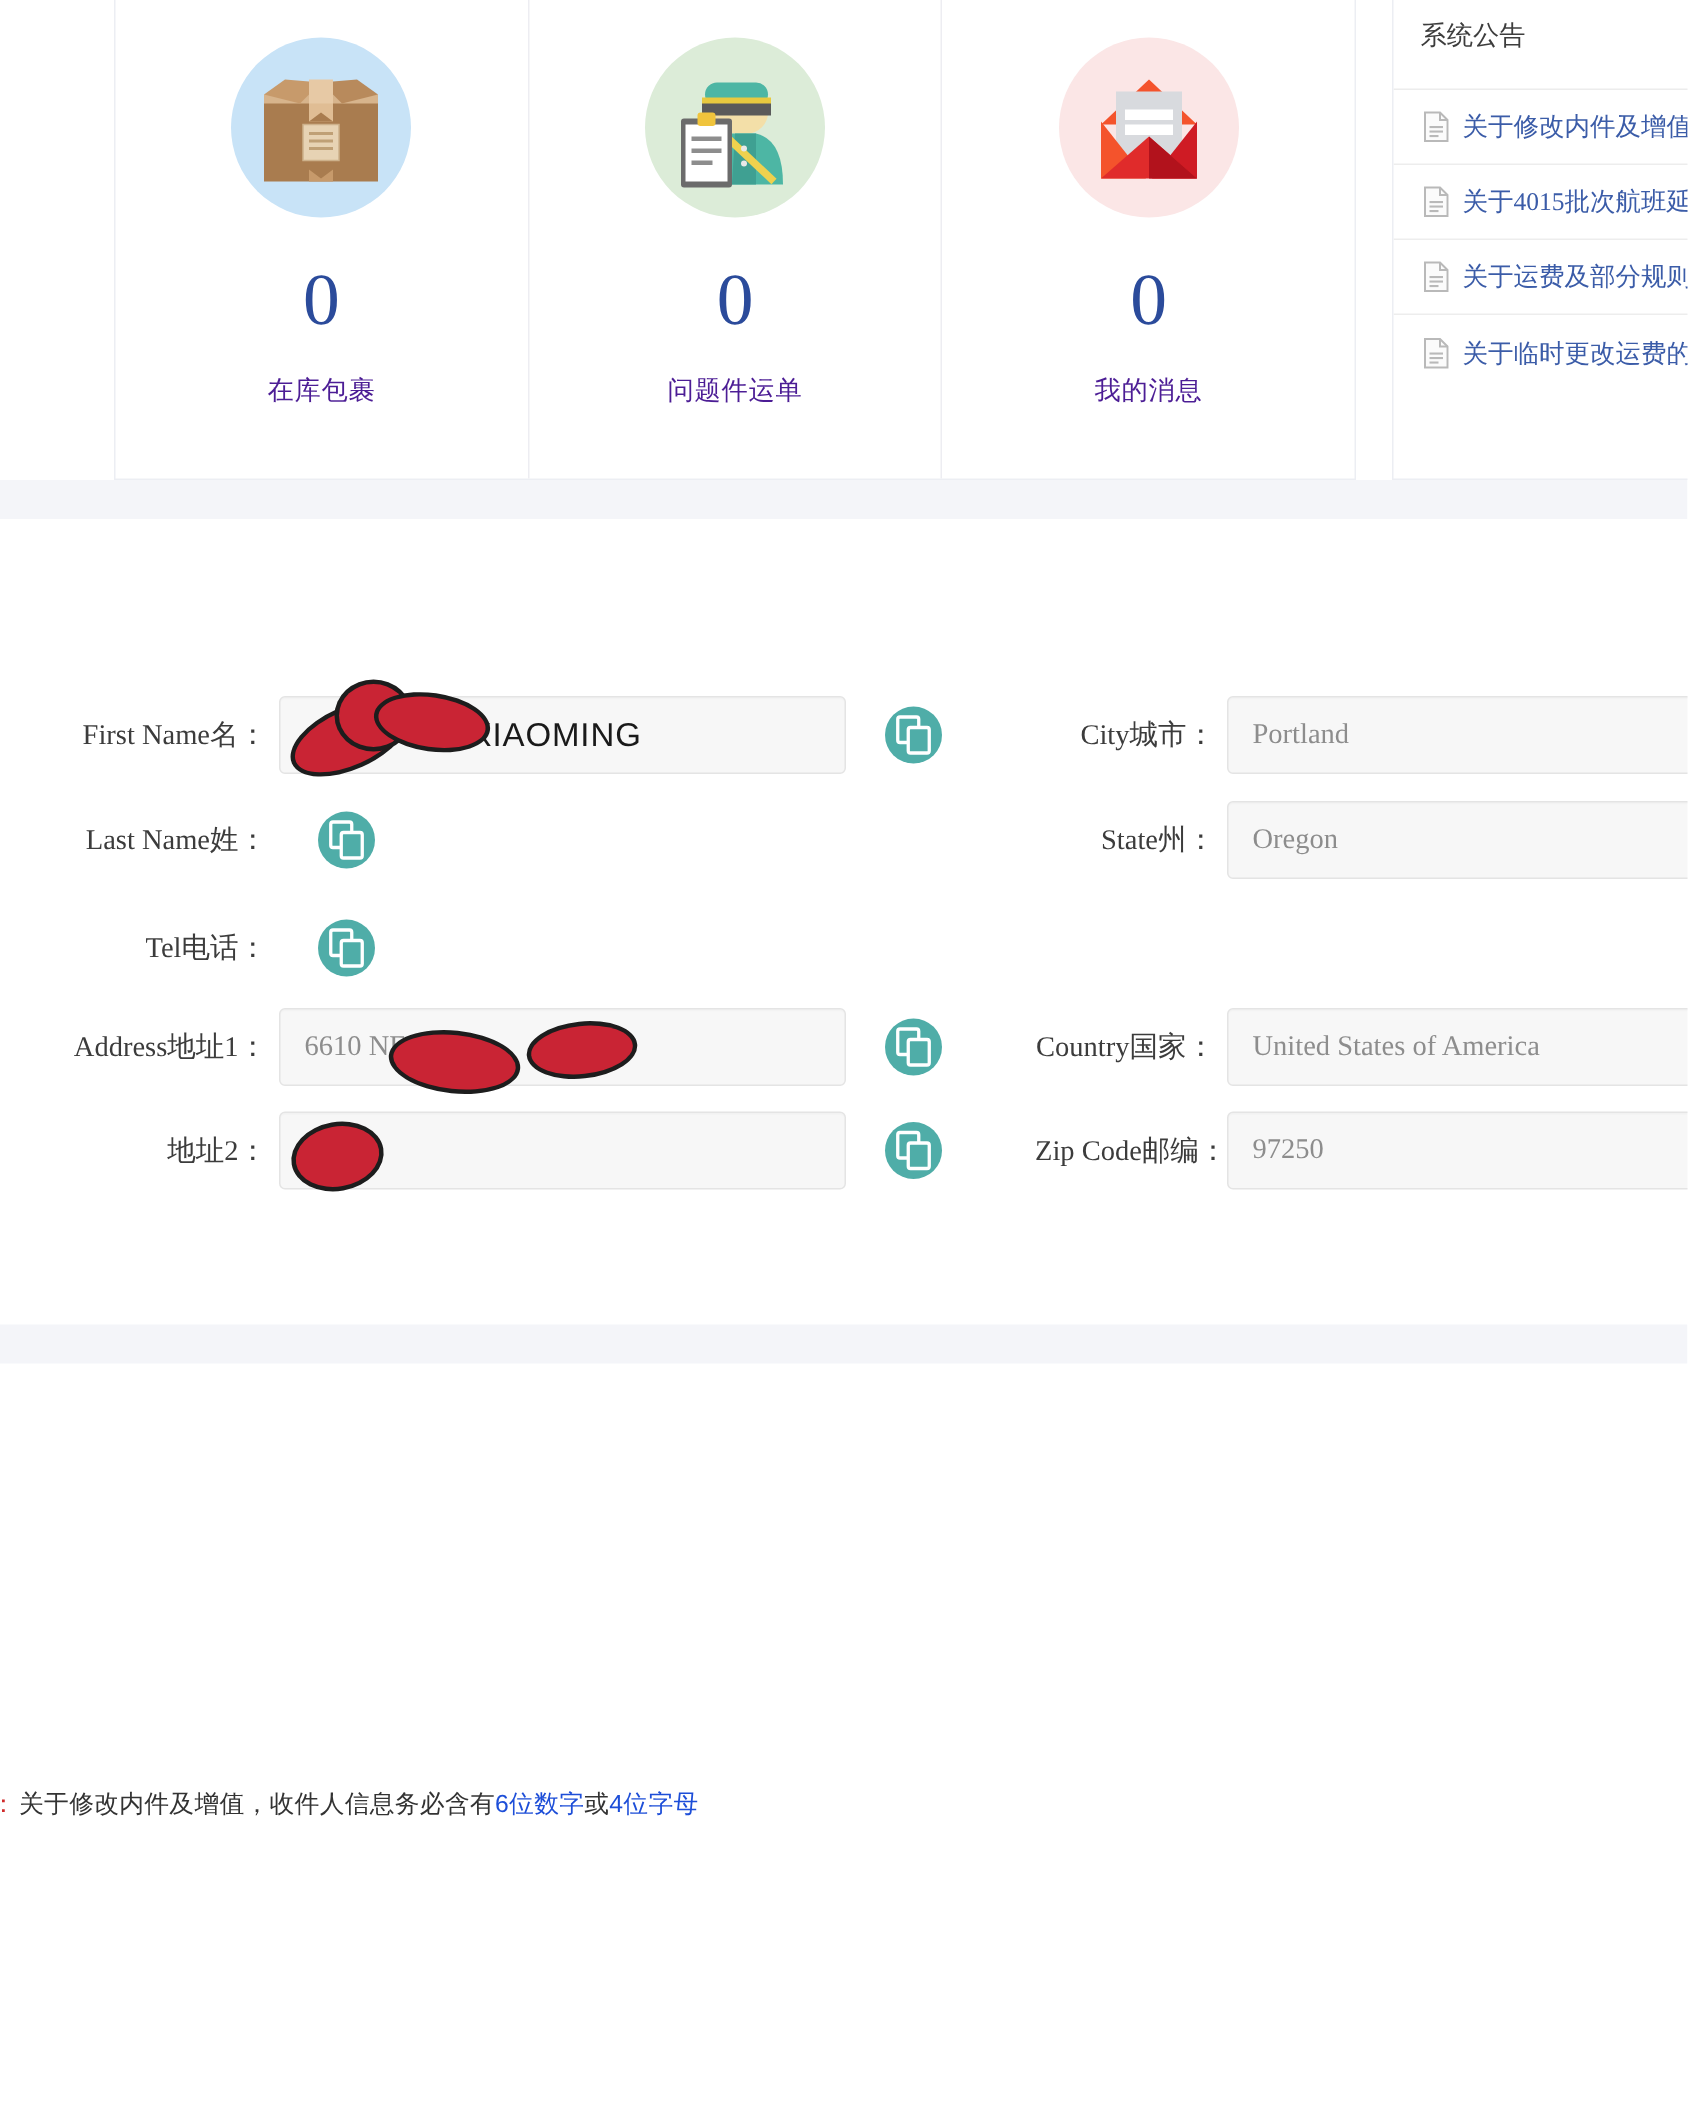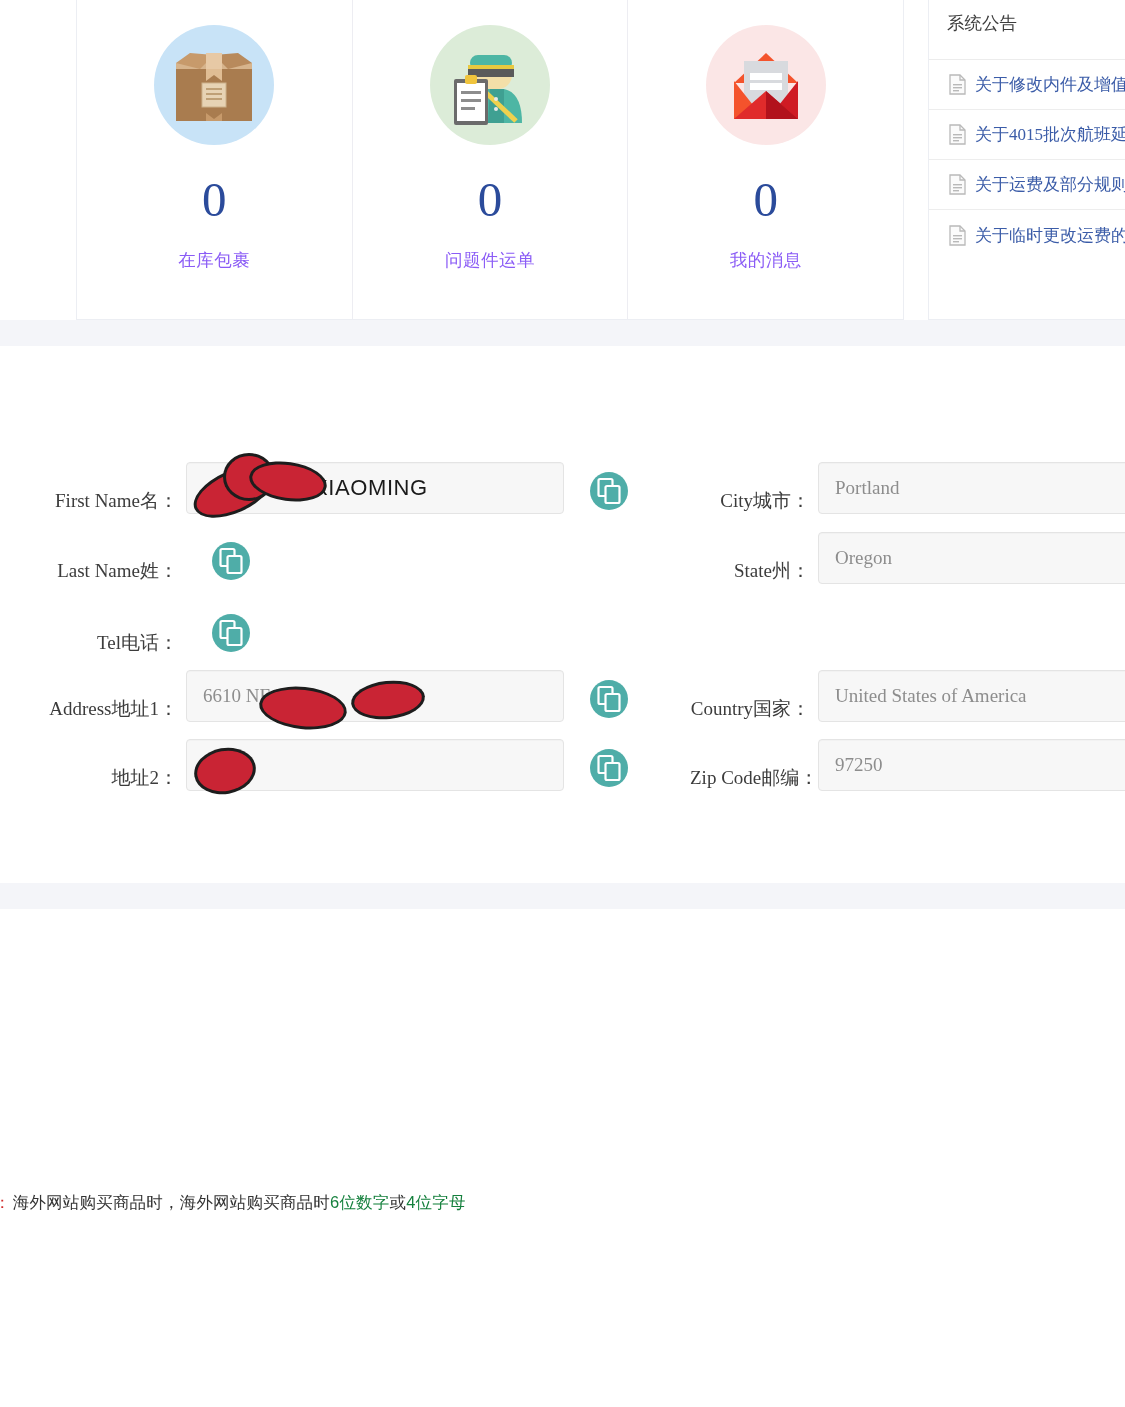--- a/index.html
+++ b/index.html
@@ -58,21 +58,21 @@
   .stat-num {
     font-family: "Liberation Serif", "DejaVu Serif", serif;
     font-size: 49px;
     color: #2b4b9b;
     line-height: 1;
     margin-top: 30px;
     font-weight: 400;
   }
   .stat-label {
     font-size: 17.5px;
-    color: #8b5cf6;
+    color: #4c1d95;
     margin-top: 24px;
     letter-spacing: 0.5px;
   }
 
   
   #announce-card {
     position: absolute;
     left: 928px; top: 0;
     width: 230px; height: 378px;
     background: #ffffff;
@@ -135,21 +135,21 @@
 
   .form-grid {
     position: absolute;
     left: 0; top: 0;
     width: 1125px;
   }
 
   .form-row {
     position: absolute;
     display: flex;
-    align-items: flex-end;
+    align-items: center;
     height: 48px;
   }
   .col-left  { left: 0;   width: 645px; }
   .col-right { left: 690px; width: 470px; }
 
   .f-label {
     font-family: "Liberation Serif", "DejaVu Serif", serif;
     font-size: 19px;
     color: #3c3c3c;
     text-align: right;
@@ -218,21 +218,21 @@
     color: #333333;
     letter-spacing: 0.2px;
     overflow: hidden;
   }
   #note-prefix {
     color: #d02b2b;
     margin-left: -6px;
     margin-right: 2px;
     font-size: 16.5px;
   }
-  .note-red { color: #15803d; }
+  .note-red { color: #1d4ed8; }
 </style>
 </head>
 <body>
 
 <div id="top-section">
 
   <div id="stats-card">
 
     <div class="stat-cell">
       <span class="stat-icon blue">
@@ -443,20 +443,20 @@
     <div class="blob" style="left:252px; top:119px;  width:72px; height:33px; transform:rotate(8deg);"></div>
 
     <div class="blob" style="left:262px; top:344px;  width:82px; height:36px; transform:rotate(6deg);"></div>
     <div class="blob" style="left:354px; top:338px;  width:68px; height:32px; transform:rotate(-6deg);"></div>
 
     <div class="blob" style="left:197px; top:405px;  width:56px; height:40px; transform:rotate(-10deg);"></div>
   </div>
 
   <div id="note-line">
     <span id="note-prefix">：</span>
-    <span>海外网站购买商品时，海外网站购买商品时</span>
+    <span>关于修改内件及增值，收件人信息务必含有</span>
     <span class="note-red">6位数字</span>
     <span>或</span>
     <span class="note-red">4位字母</span>
   </div>
 </div>
 
 <div class="gap-band" id="gap-bottom"></div>
 
 </body></html>

